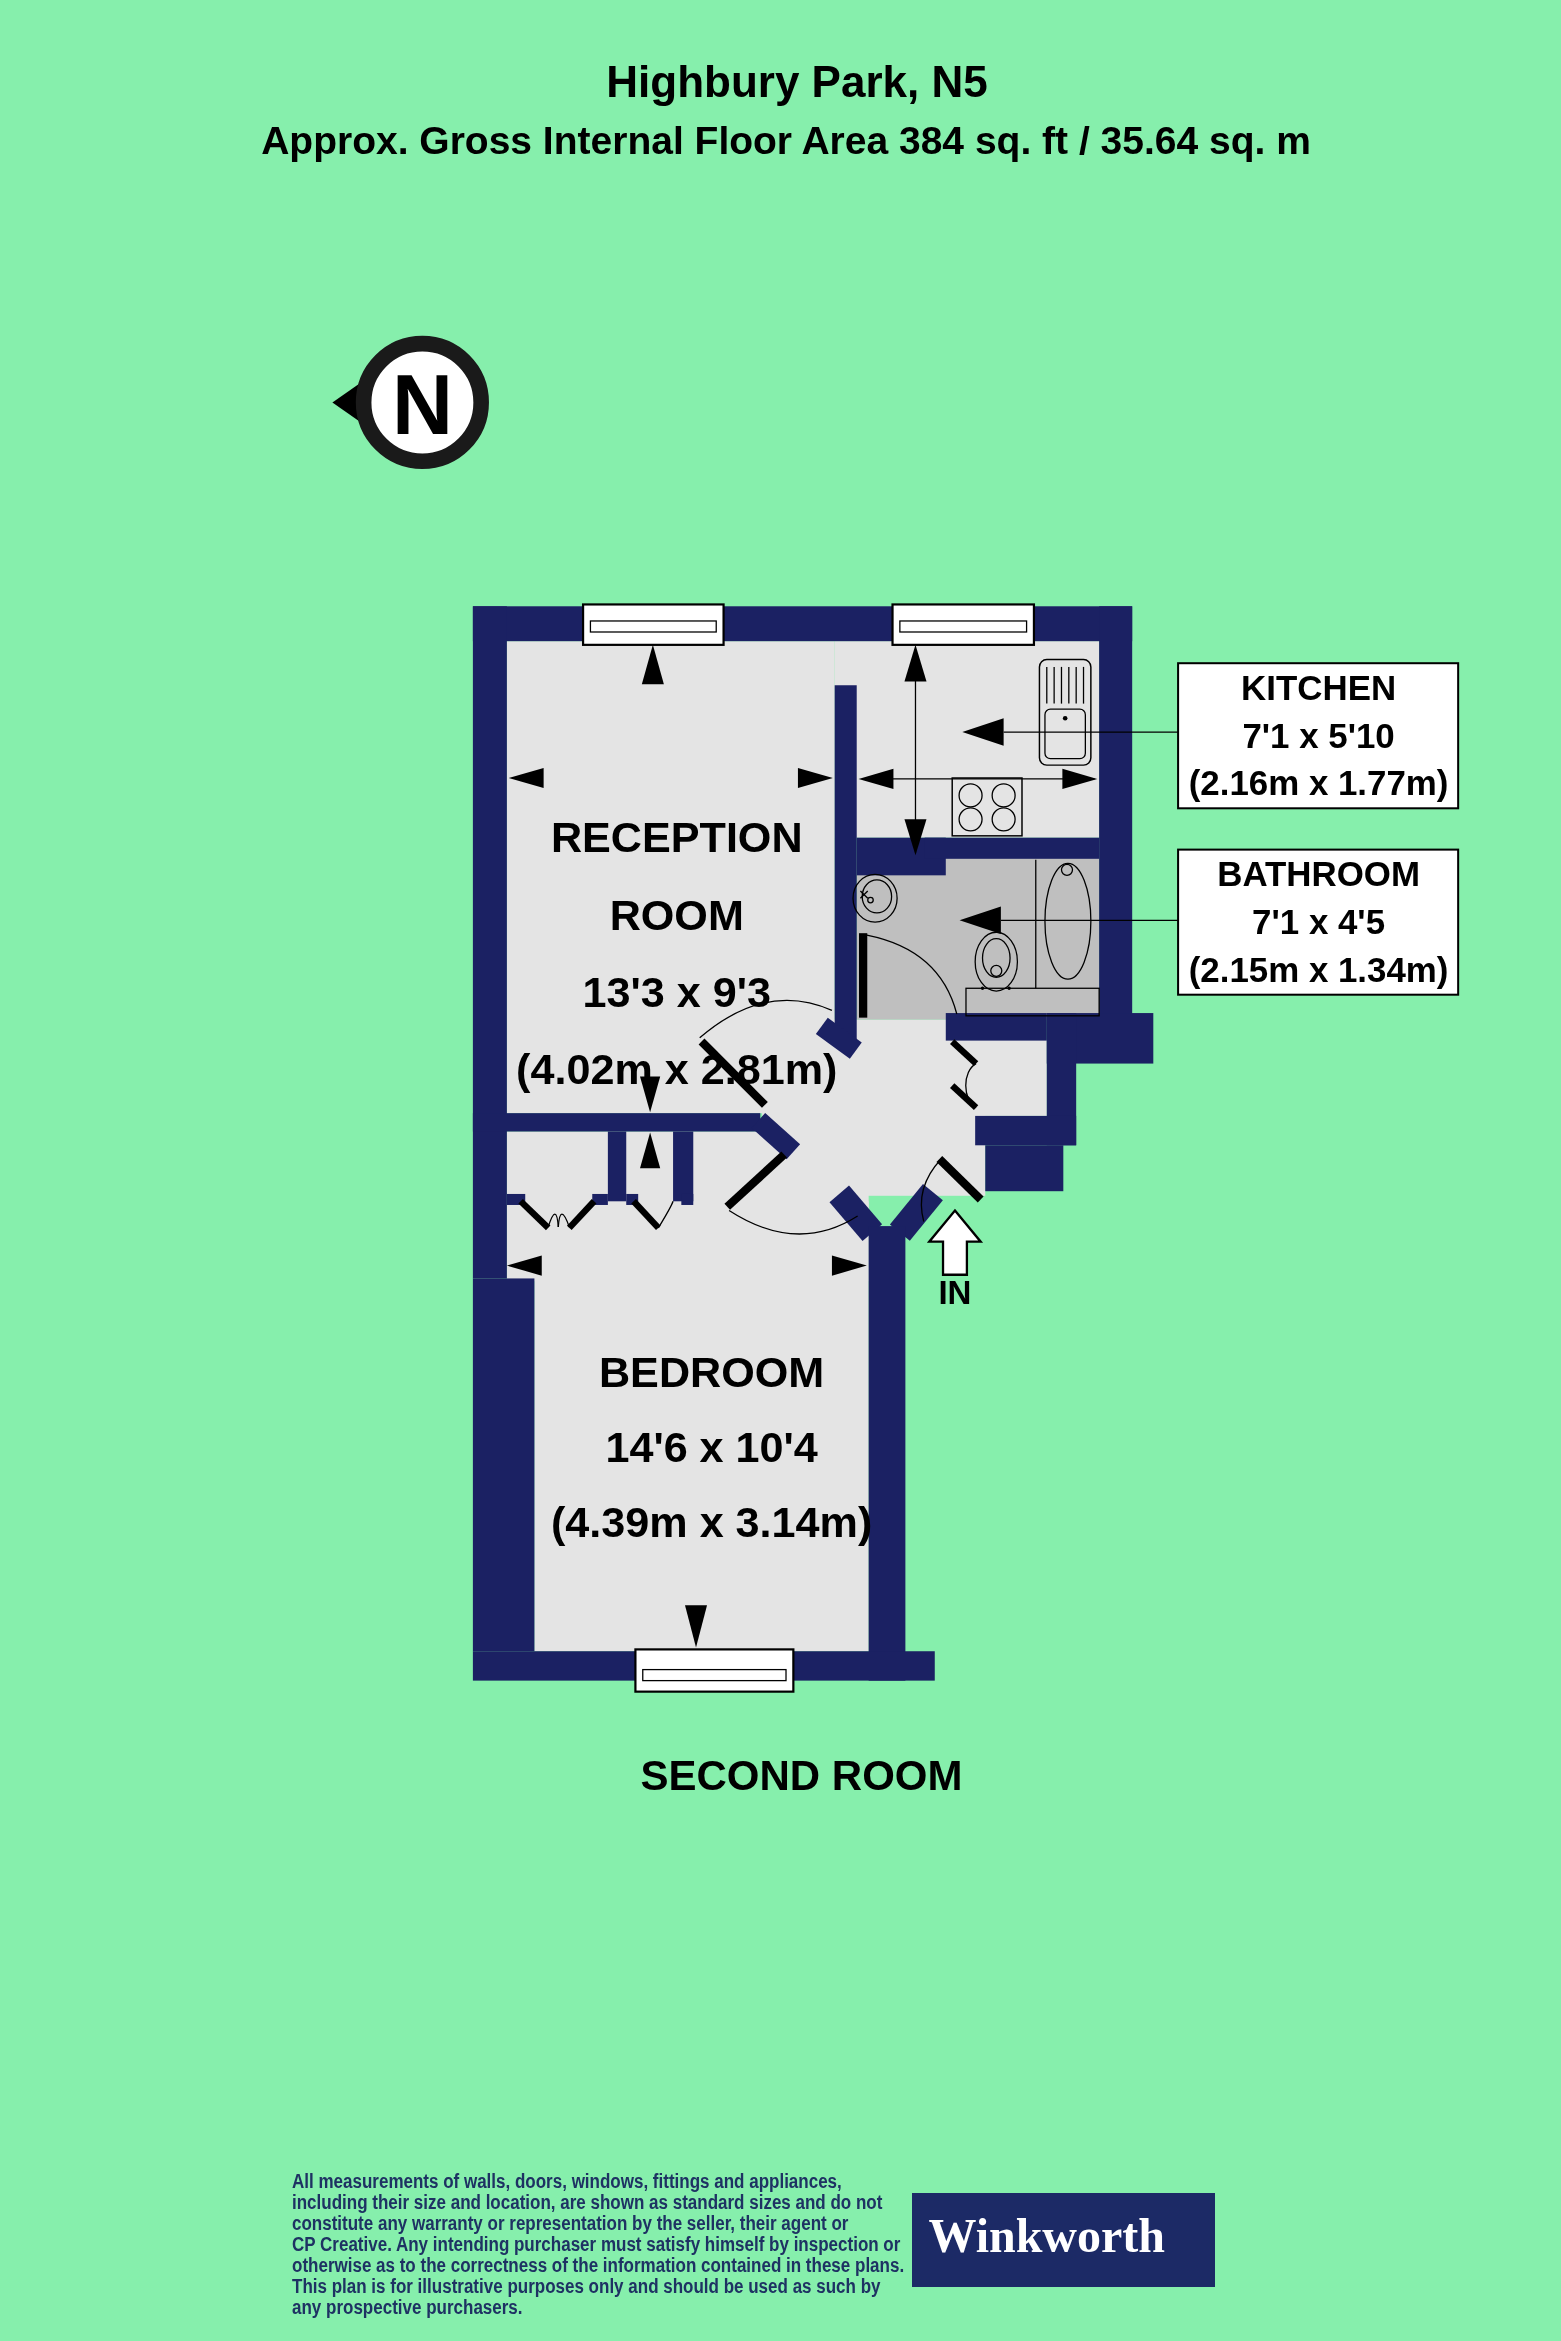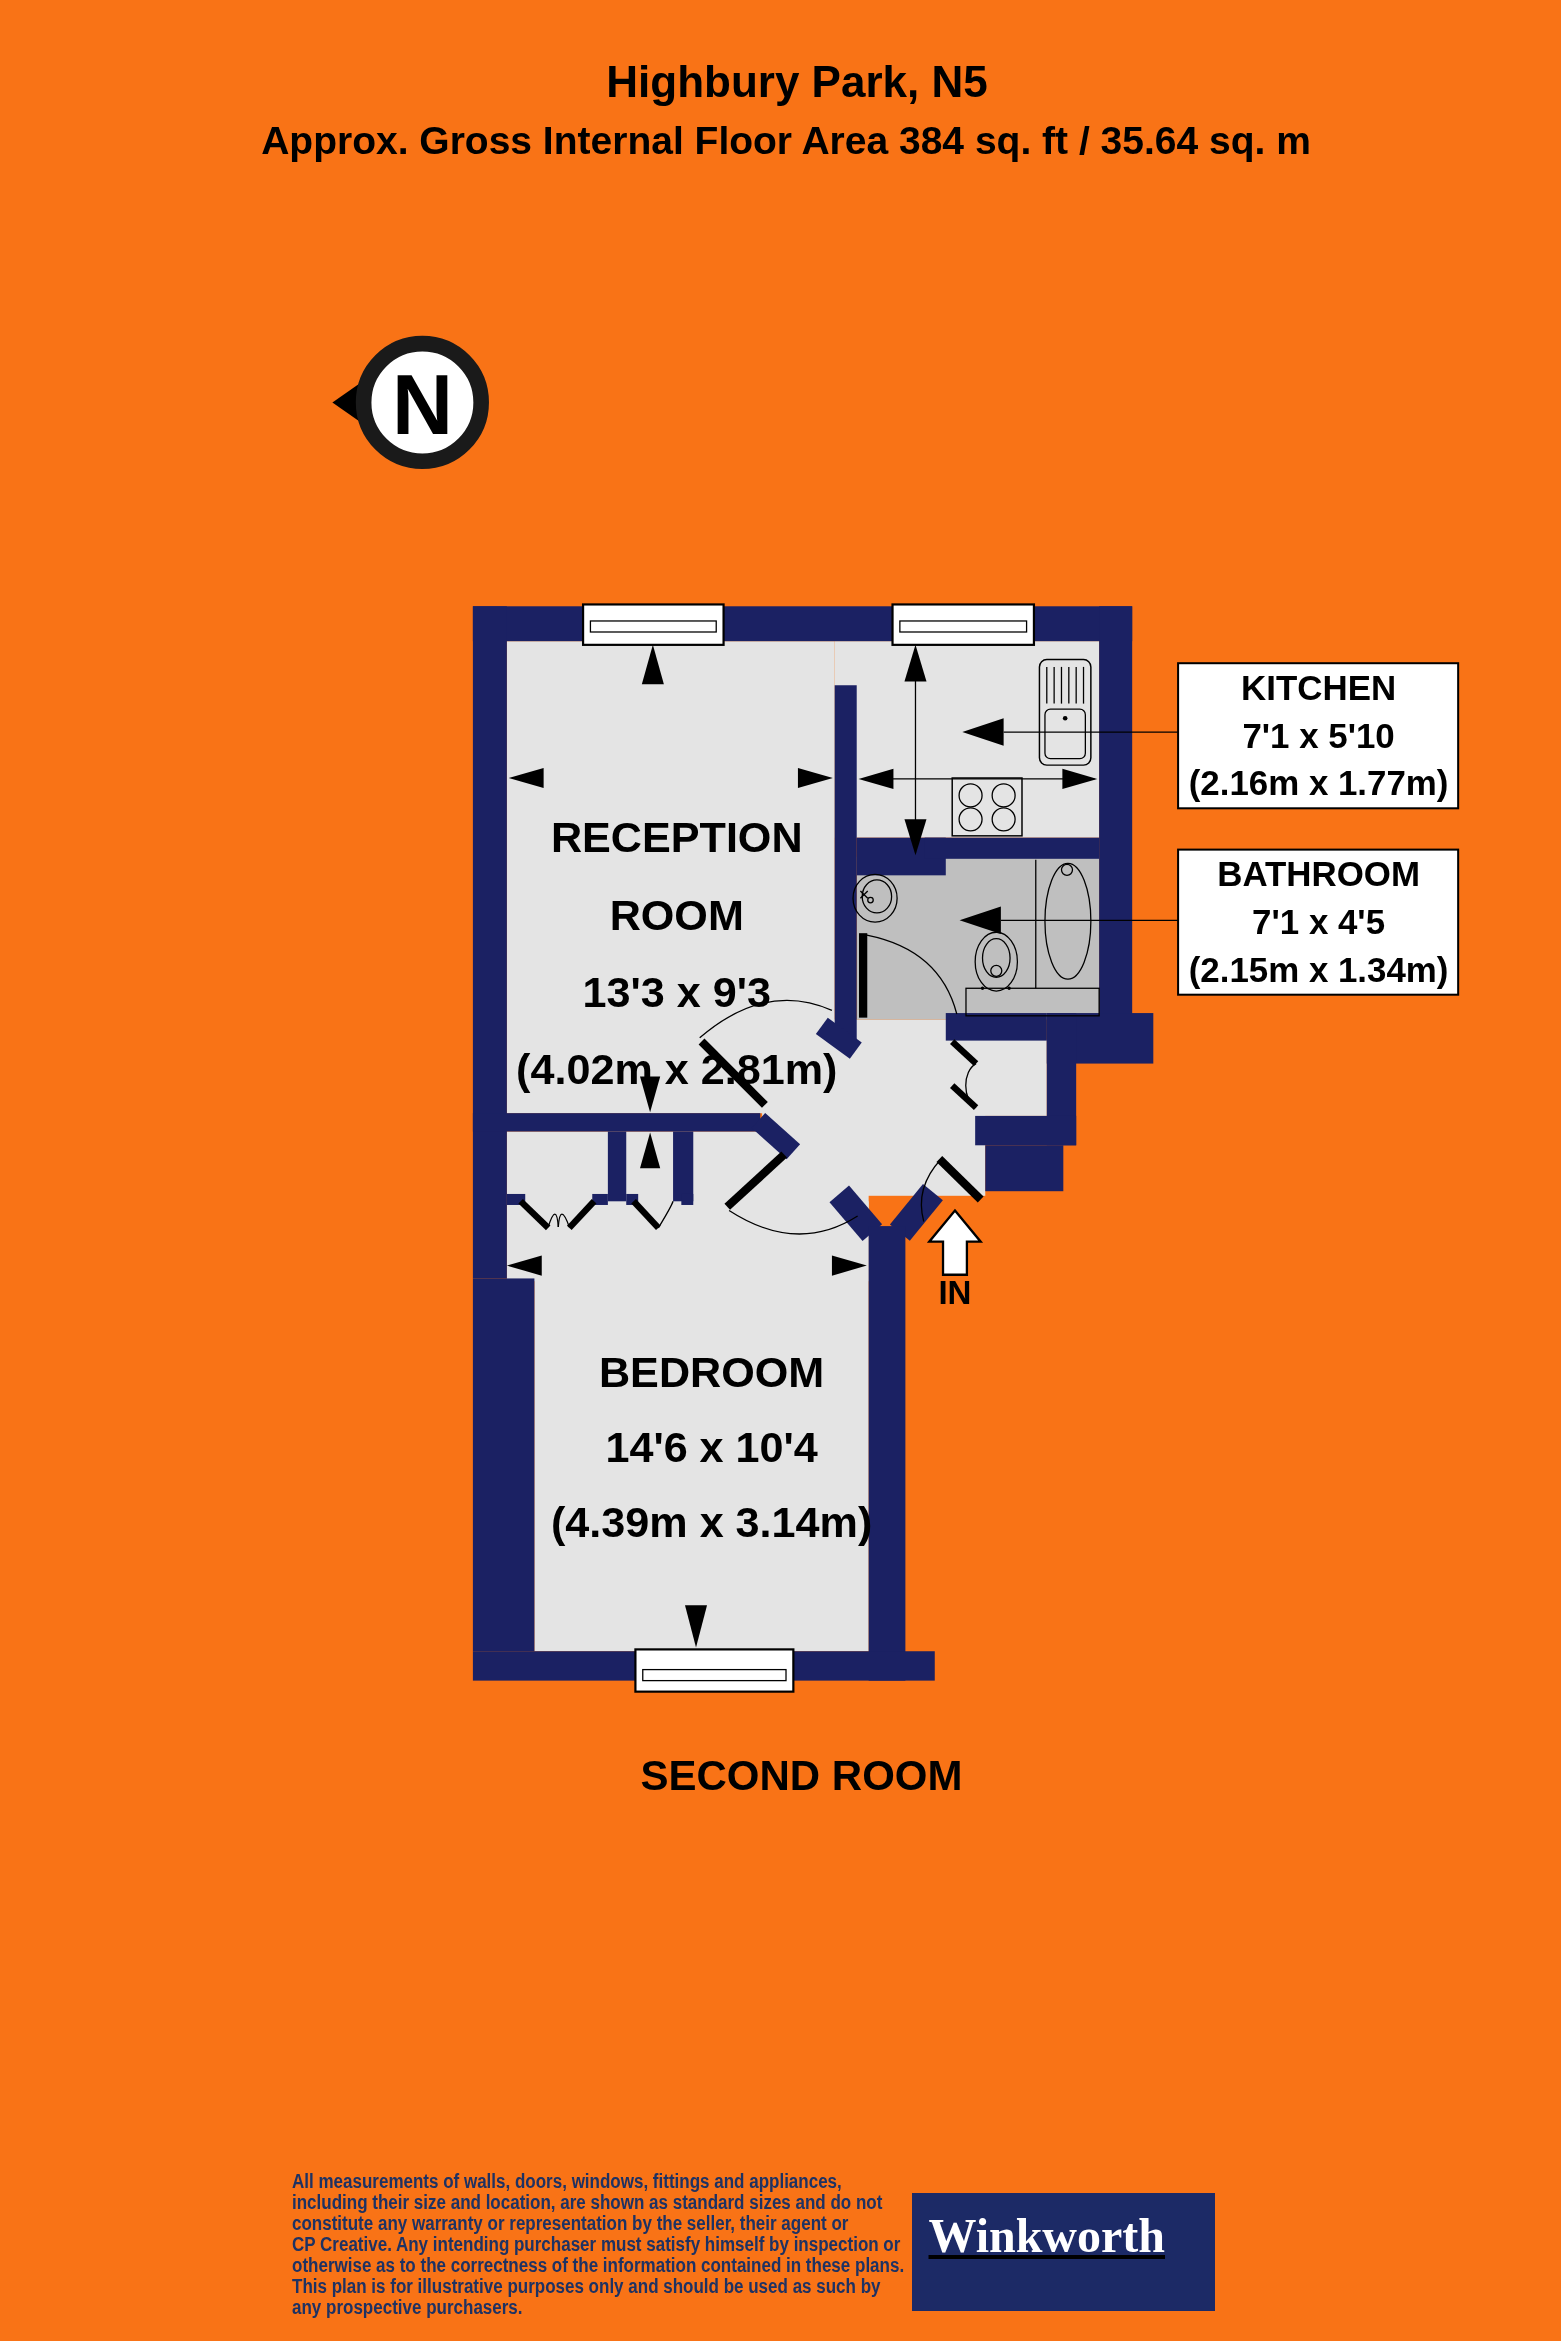--- a/index.html
+++ b/index.html
@@ -1,27 +1,27 @@
 <!DOCTYPE html>
 <html style="font-size:14.7px"><head>
 <meta charset="utf-8">
 <style>
   html,body{margin:0;padding:0;background:#ffffff;}
-  .page{position:relative;width:1561px;height:2342px;background:#f97316;overflow:hidden;
+  .page{position:relative;width:1561px;height:2342px;background:#86efac;overflow:hidden;
         font-family:"Liberation Sans",sans-serif;}
   .hdr{position:absolute;left:0;width:1561px;text-align:center;color:#000;font-weight:bold;}
   #title{top:57px;font-size:44px;padding-left:16.5px;}
   #subtitle{top:119px;font-size:39px;padding-left:5.5px;}
   #floorlabel{position:absolute;top:1752px;left:0;width:1561px;text-align:center;
               font-size:42px;font-weight:bold;color:#000;padding-left:42px;box-sizing:border-box;}
   #plan-svg{position:absolute;left:0;top:0;}
   .disc{position:absolute;left:292px;top:2171px;width:753px;
         font-size:20px;line-height:21px;font-weight:bold;color:#1e3263;
         transform:scaleX(0.85);transform-origin:left top;white-space:nowrap;}
-  .logo{position:absolute;left:912px;top:2193px;width:303px;height:118px;background:#1c2a66;text-decoration:underline;}
+  .logo{position:absolute;left:912px;top:2193px;width:303px;height:94px;background:#1c2a66;}
   .logo span{display:block;padding:14.7px 0 0 16.5px;color:#ffffff;
              font-family:"Liberation Serif",serif;font-weight:bold;font-size:48px;}
   svg text{font-family:"Liberation Sans",sans-serif;font-weight:bold;fill:#000;}
   .wall{fill:#1b2163;}
   .wline{stroke:#1b2163;}
   .thin{stroke:#000;fill:none;stroke-width:1.4;}
   .leaf{stroke:#000;fill:none;}
   .fix{stroke:#000;fill:none;stroke-width:1.6;}
   .arr{fill:#000;}
 </style>

